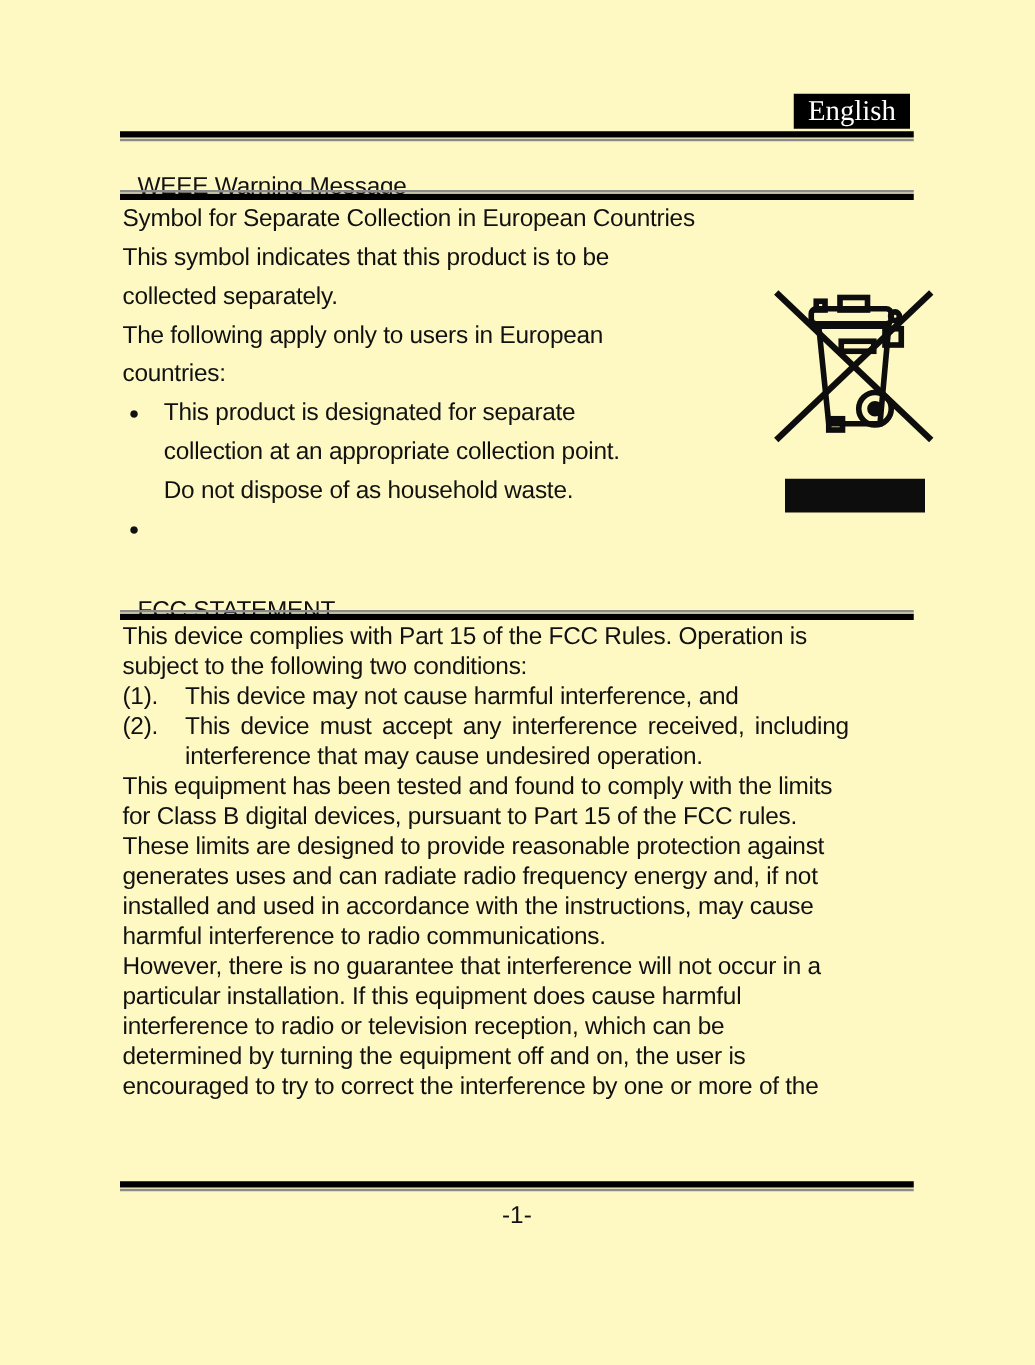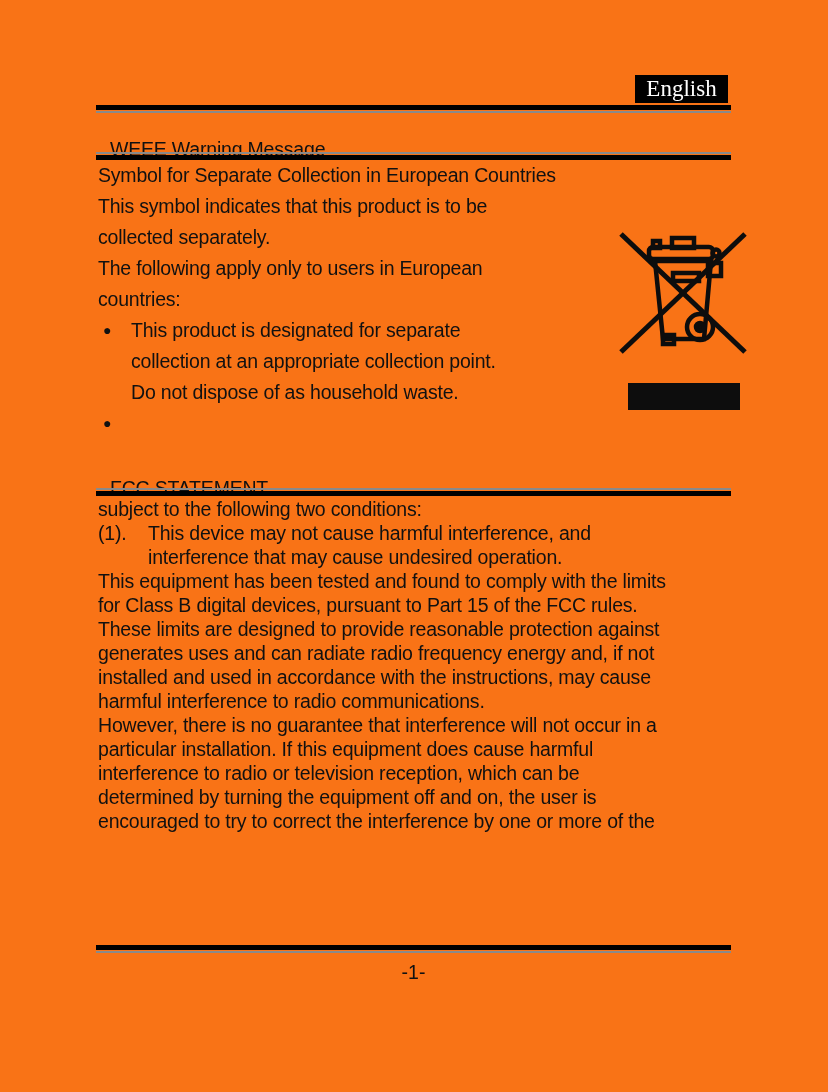--- a/index.html
+++ b/index.html
@@ -1,19 +1,19 @@
 <!DOCTYPE html>
 <html><head>
 <meta charset="utf-8">
 <style>
   html,body{margin:0;padding:0;background:#e8e8e8;}
   .page{
     position:relative;
     width:828px;height:1092px;
-    background:#f97316;
+    background:#fef9c3;
     margin:0 auto;
     font-family:"Liberation Sans", sans-serif;
     color:#111111;
     overflow:hidden;
   }
   
   .badge{
     position:absolute;left:635px;top:75px;width:93px;height:28px;
     background:#000;color:#fff;
     font-family:"Liberation Serif", serif;
@@ -117,24 +117,28 @@
     </g>
   </svg>
 
   <div class="weee-bar"></div>
 
   <h2 class="h-sect h-fcc txt">FCC STATEMENT</h2>
 
   <div class="rule thin-thick r3"></div>
 
   <div class="fcc-block txt">
+    <div class="ln">This device complies with Part 15 of the FCC Rules. Operation is</div>
     <div class="ln">subject to the following two conditions:</div>
 
     <div class="ln">
       <span class="num">(1).</span><span>This device may not cause harmful interference, and</span>
+    </div>
+    <div class="ln">
+      <span class="num">(2).</span><span class="justified">This device must accept any interference received, including</span>
     </div>
     <div class="ln cont">interference that may cause undesired operation.</div>
 
 
     <div class="ln">This equipment has been tested and found to comply with the limits</div>
     <div class="ln">for Class B digital devices, pursuant to Part 15 of the FCC rules.</div>
     <div class="ln">These limits are designed to provide reasonable protection against</div>
     <div class="ln">generates uses and can radiate radio frequency energy and, if not</div>
     <div class="ln">installed and used in accordance with the instructions, may cause</div>
     <div class="ln">harmful interference to radio communications.</div>

